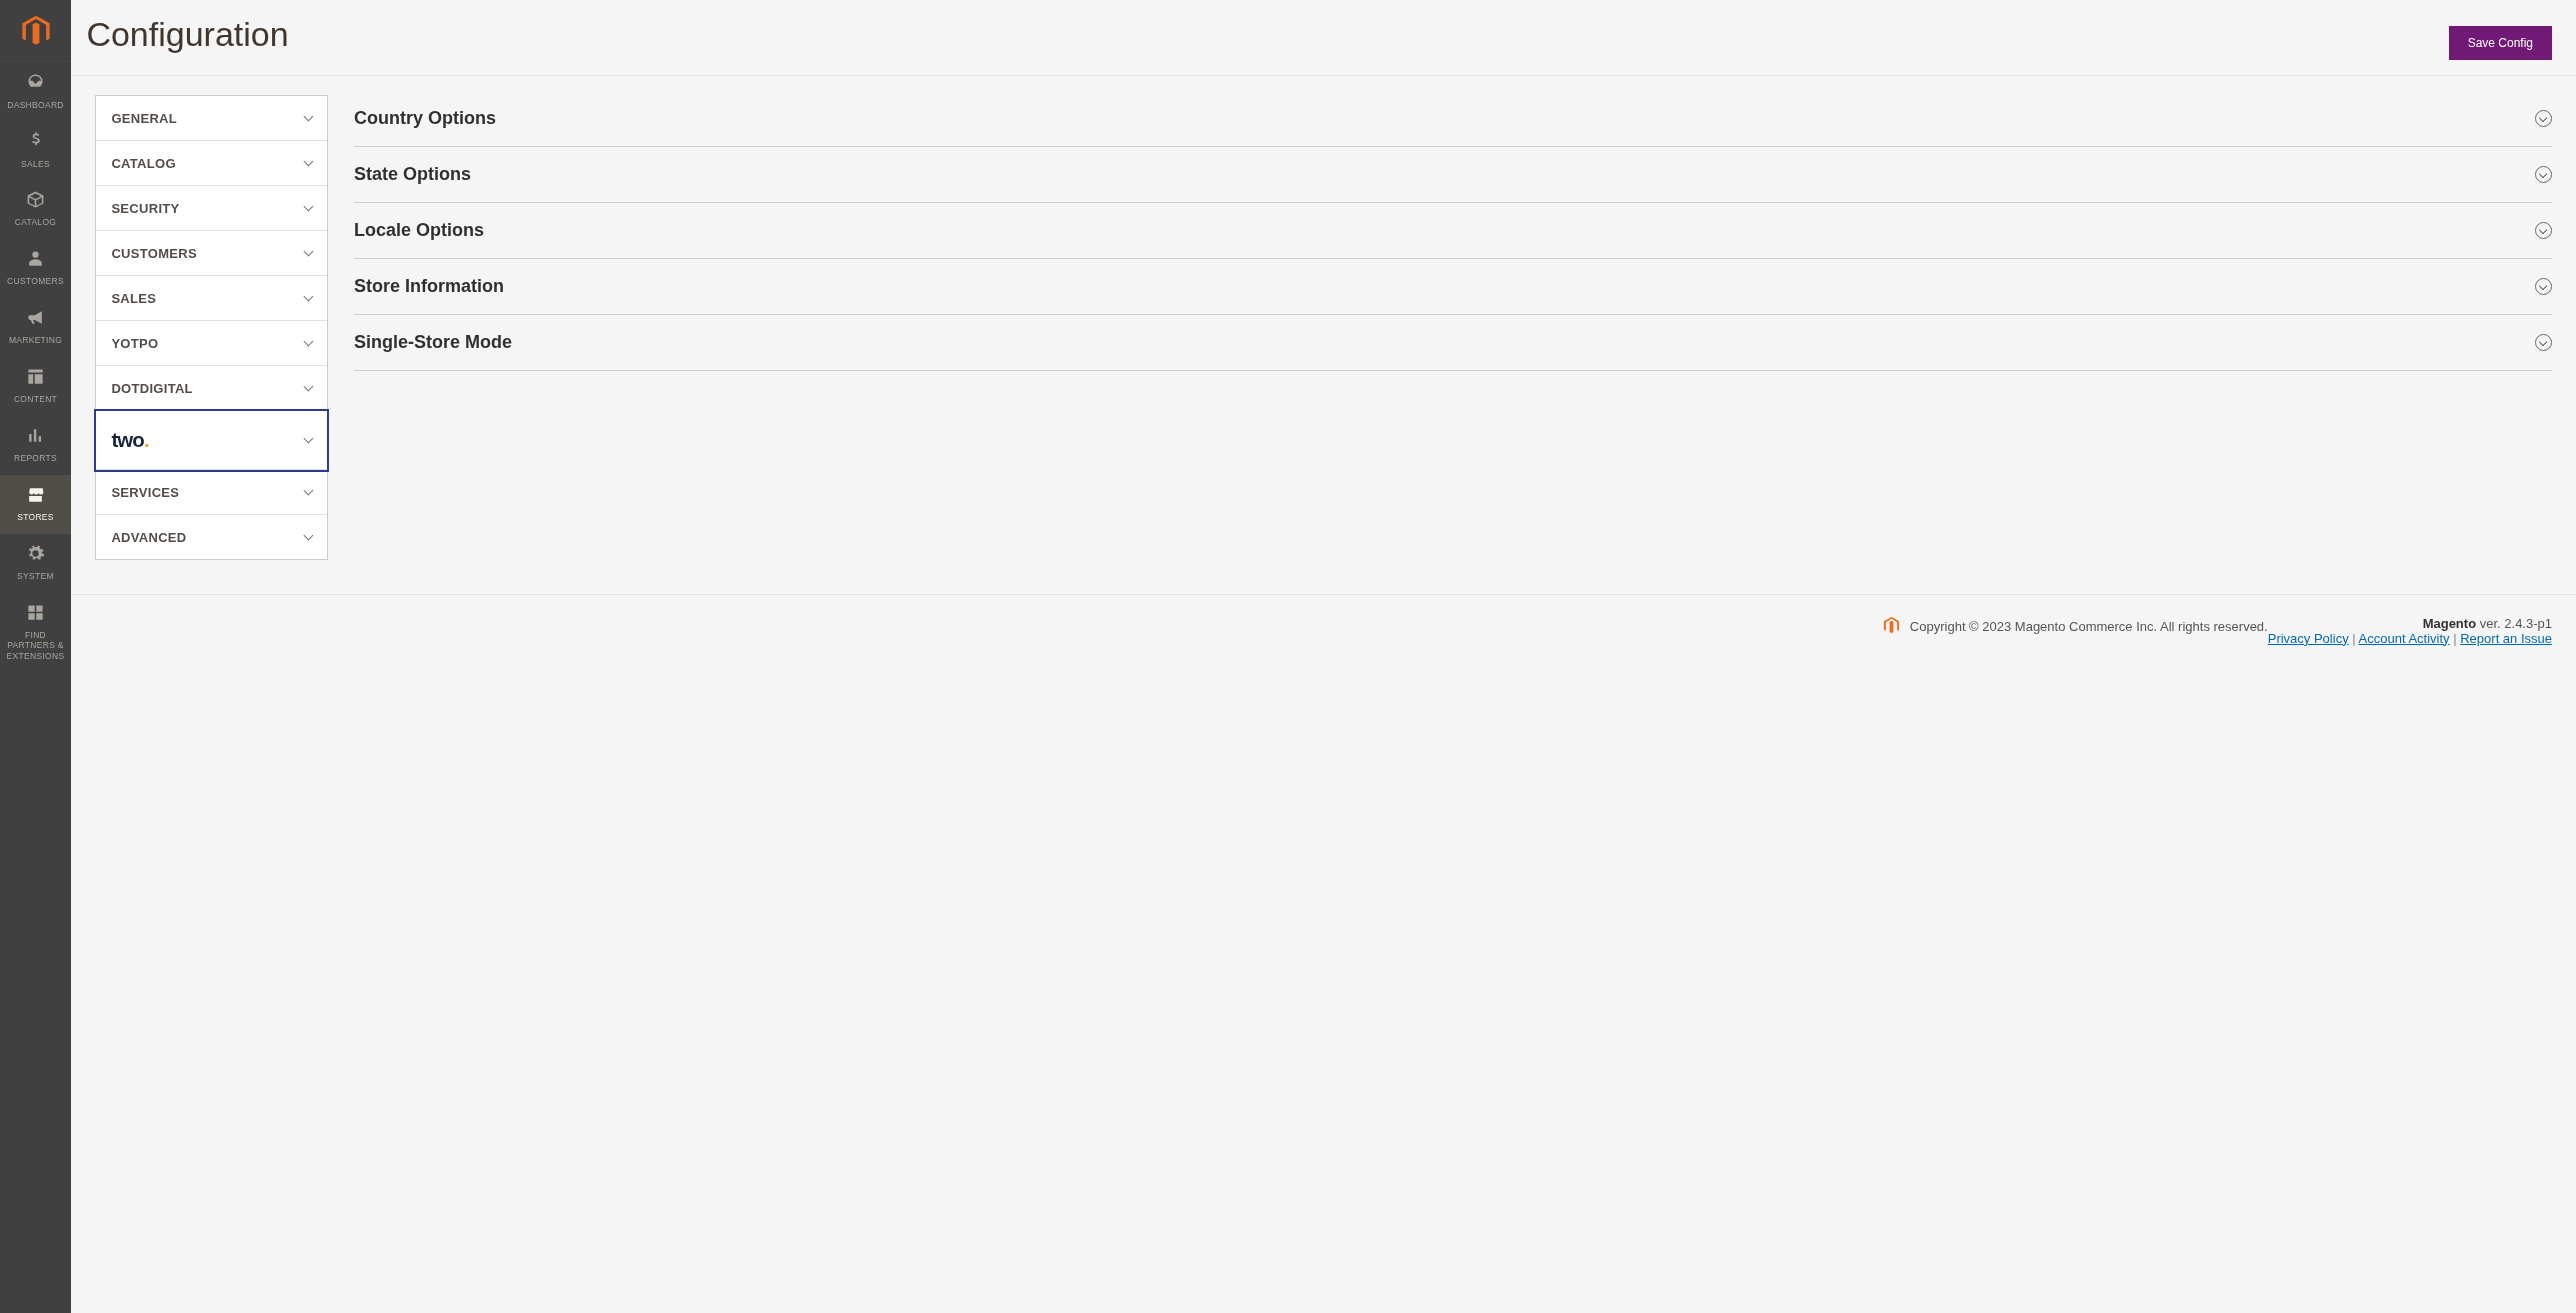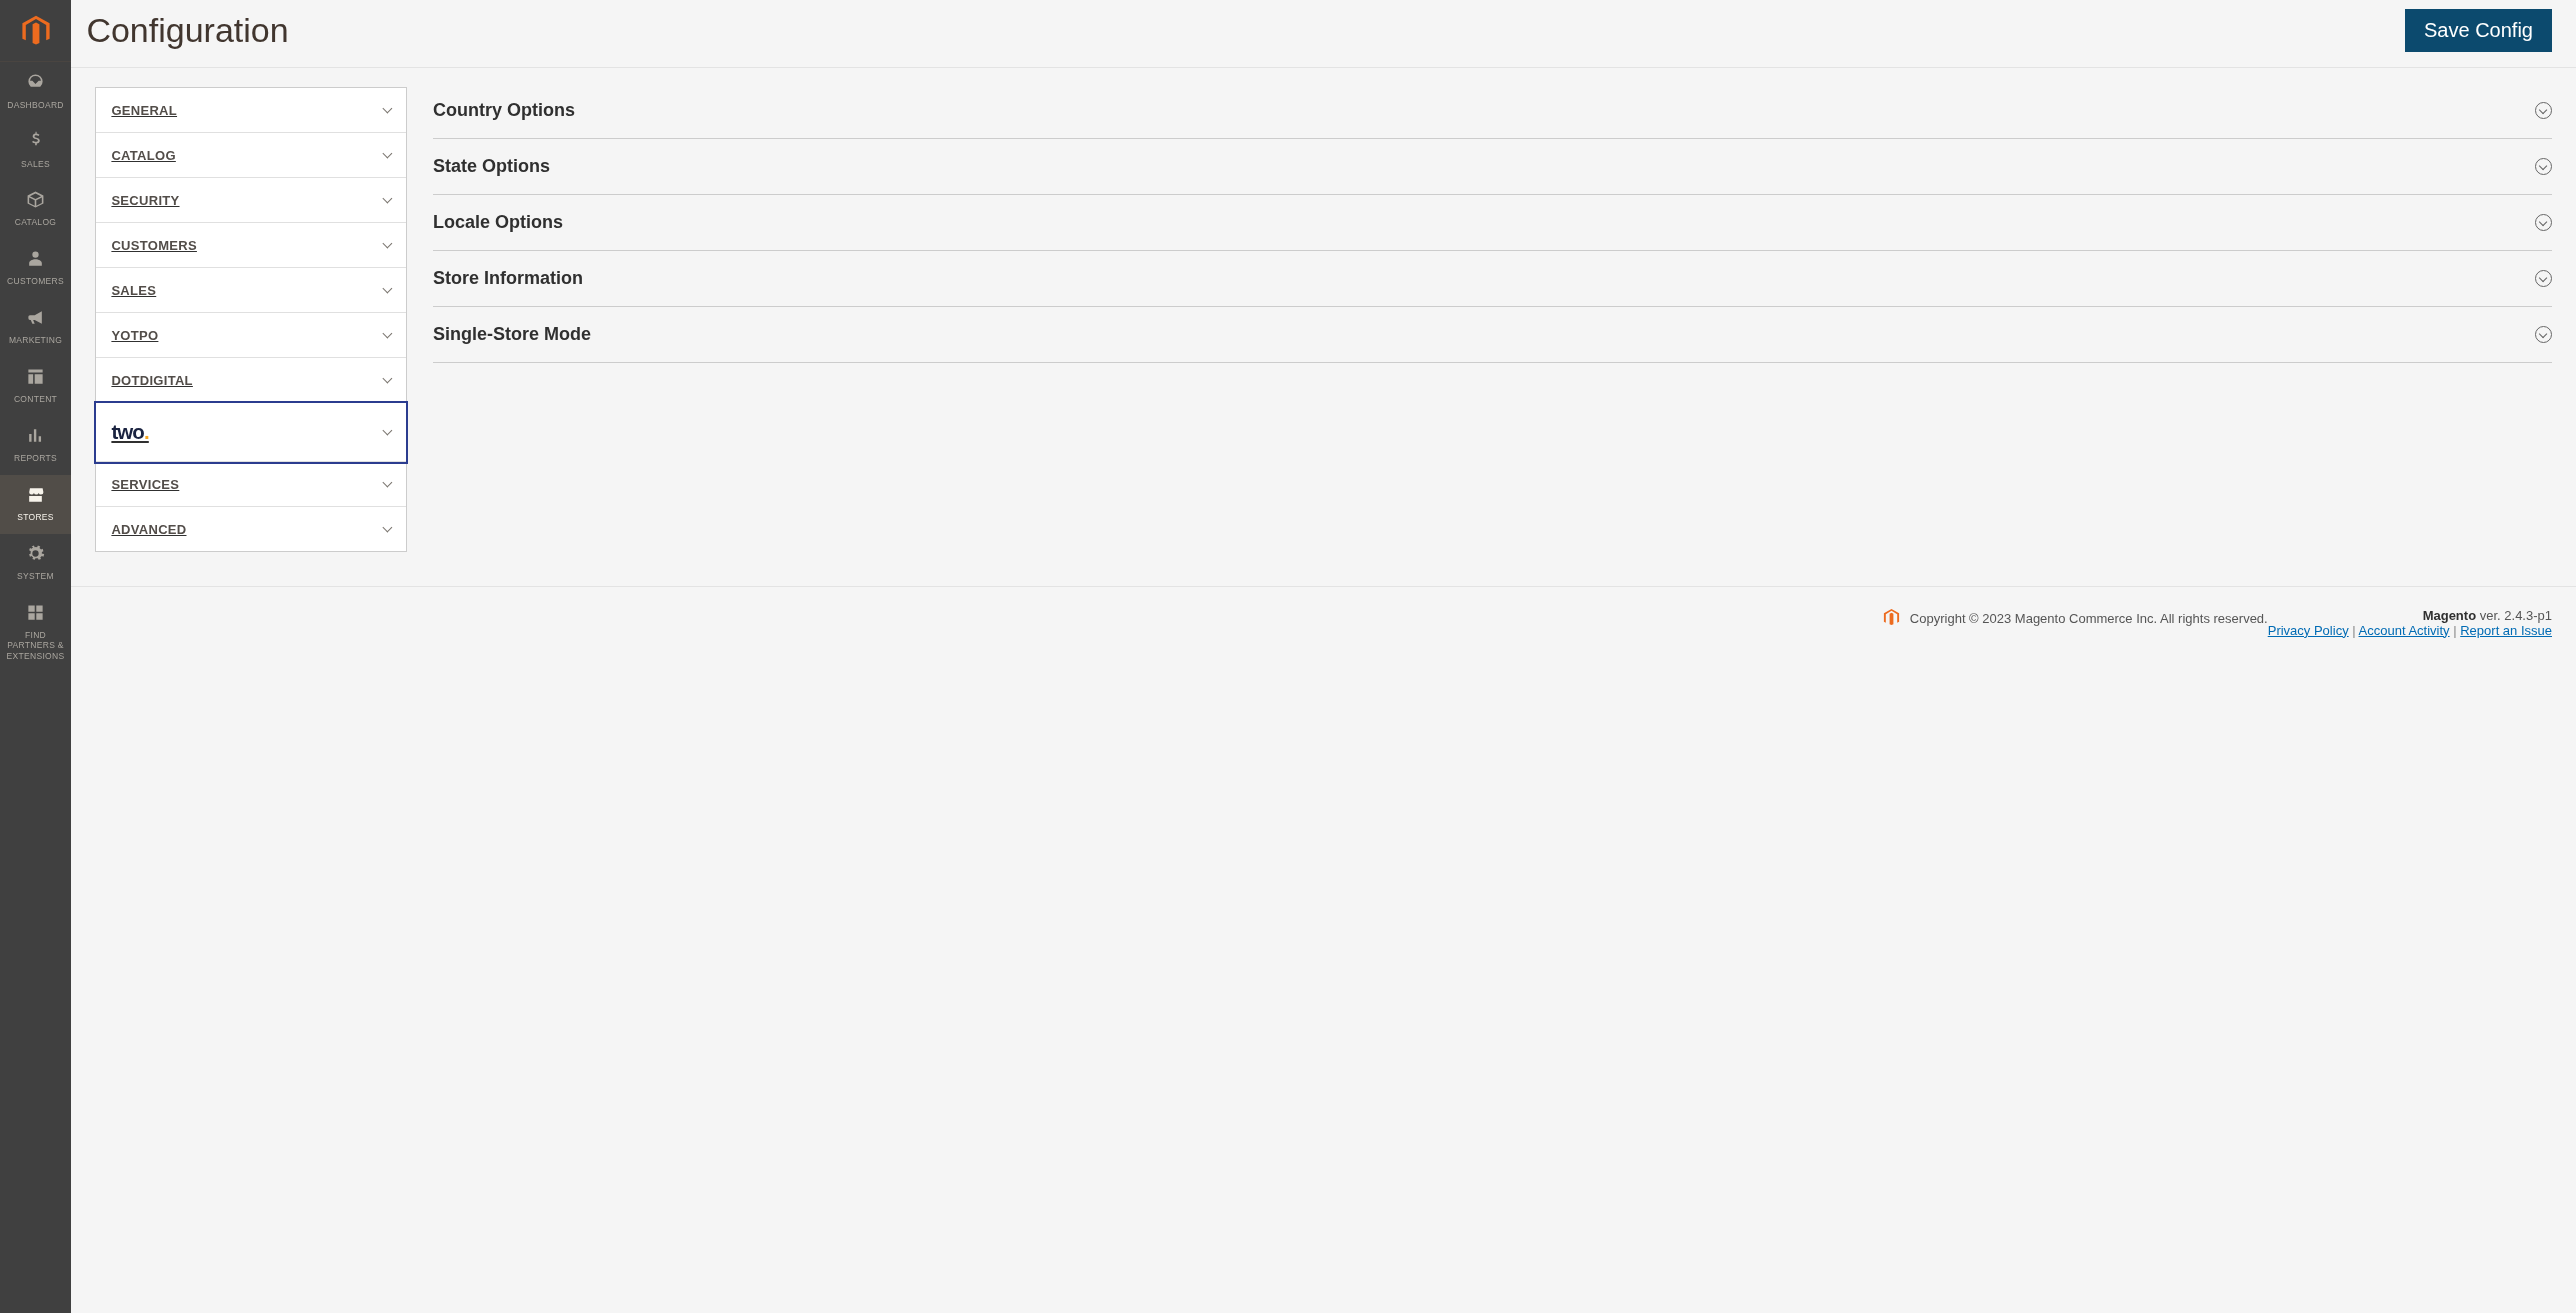--- a/index.html
+++ b/index.html
@@ -73,43 +73,43 @@
       justify-content: space-between;
       padding: 8.5px 24px 15.4px 15.4px;
       border-bottom: 0.9px solid #e3e3e3;
     }
     .page-title {
       font-size: 34px;
       font-weight: 300;
       color: #41362f;
     }
     .save-btn {
-      background: #0c4a6e;
+      background: #701a75;
       color: #fff;
       border: none;
       padding: 10.2px 19px;
-      font-size: 20px;
+      font-size: 12px;
       cursor: pointer;
       border-radius: 0;
+      margin-top: 17px;
     }
 
     .content {
       display: flex;
       padding: 19px 24px 34px 24px;
       gap: 26px;
       align-items: flex-start;
     }
 
     
     .config-tabs {
-      width: 312px;
+      width: 233px;
       background: #fff;
       border: 0.9px solid #ccc;
       flex-shrink: 0;
-      text-decoration: underline;
     }
     .config-tab {
       display: flex;
       align-items: center;
       justify-content: space-between;
       padding: 14.5px 15.4px;
       border-bottom: 0.9px solid #e0e0e0;
       cursor: pointer;
       font-size: 13px;
       font-weight: 600;

